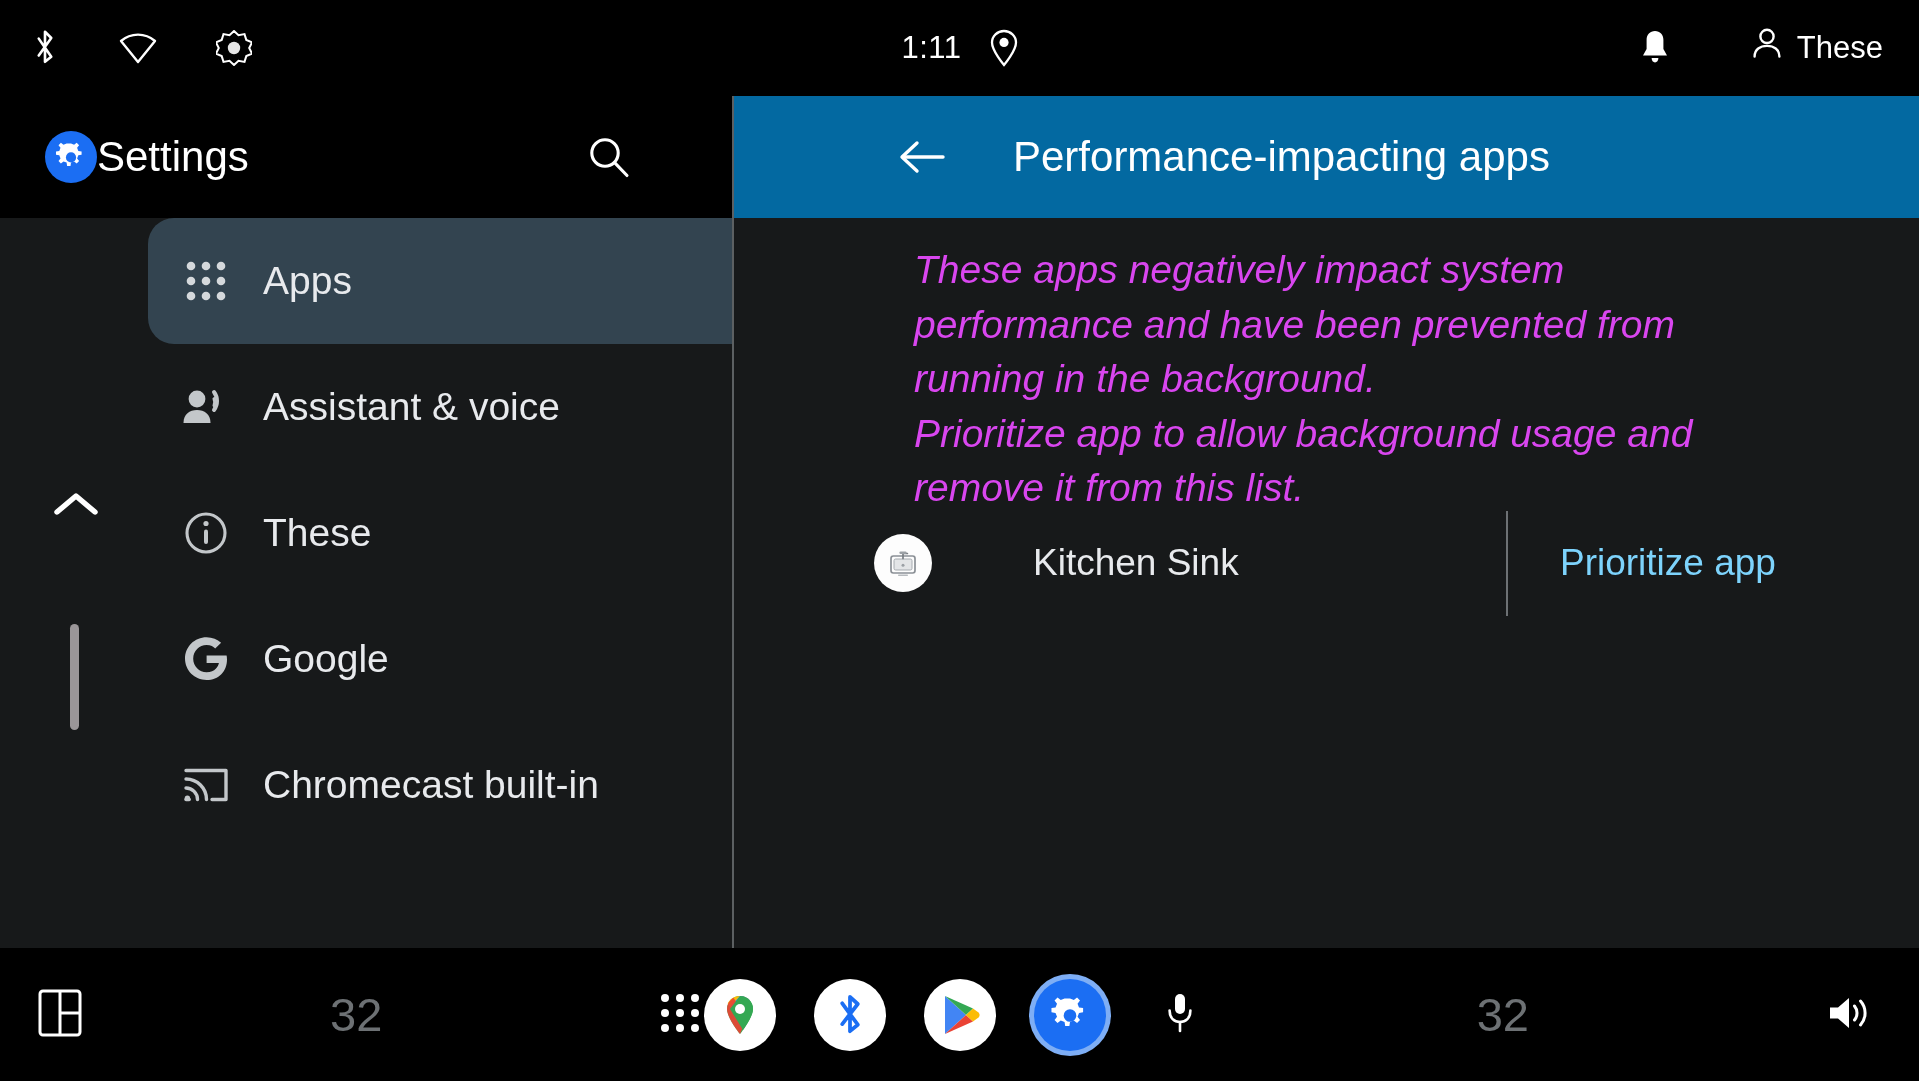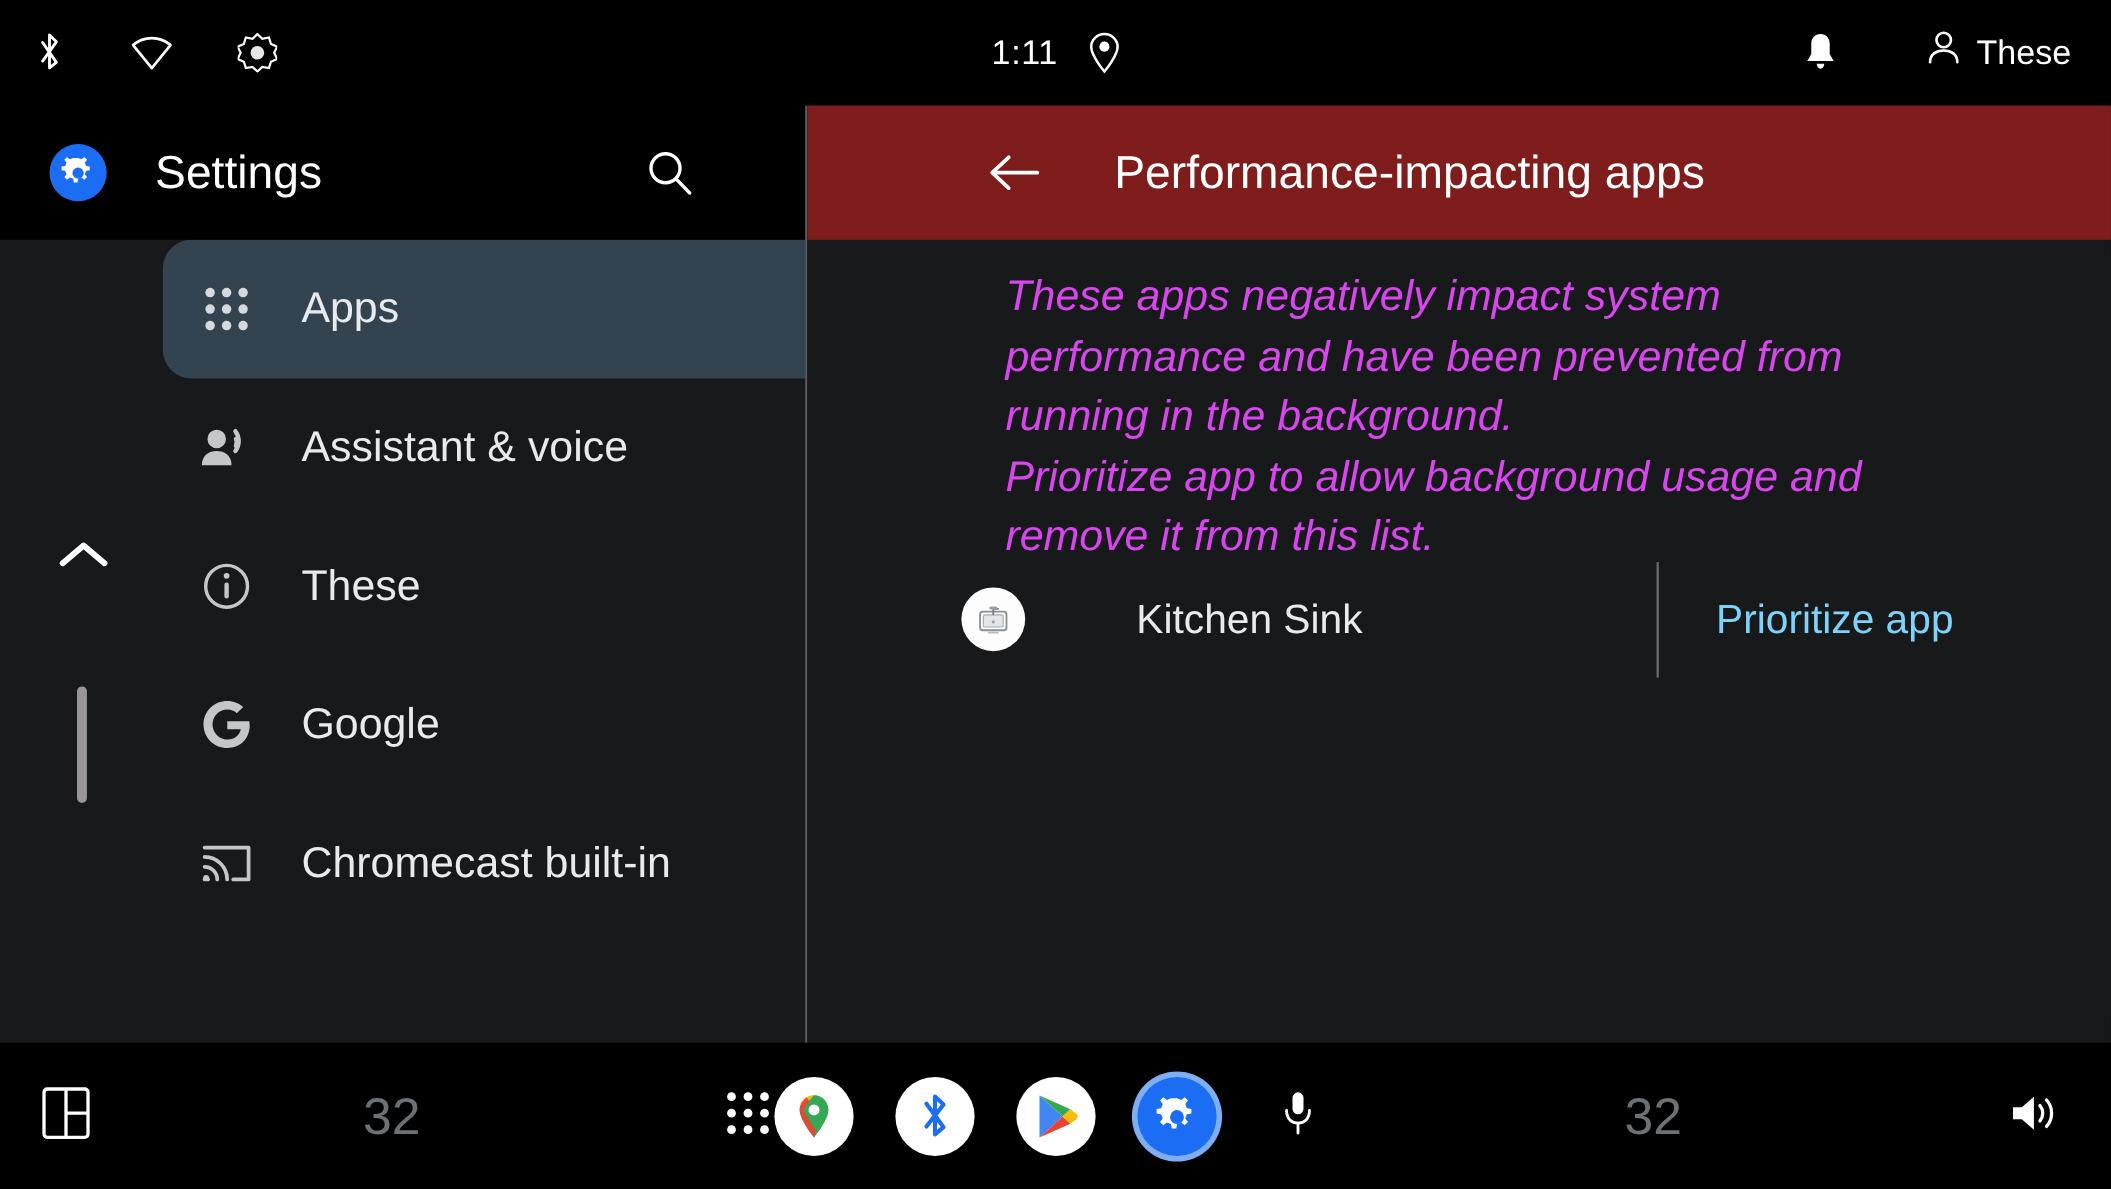--- a/index.html
+++ b/index.html
@@ -34,21 +34,21 @@
     background:#000;
   }
   .sidebar-header{
     position:absolute; left:0; top:0; width:732px; height:122px;
     display:flex; align-items:center; background:#000;
   }
   .gear-badge{
     margin-left:45px; width:52px; height:52px; border-radius:50%;
     background:#1b6ef3; display:flex; align-items:center; justify-content:center;
   }
-  .settings-title{ margin-left:44px; color:#fff; font-size:42px; }
+  .settings-title{ color:#fff; font-size:42px; }
   .search-btn{
     position:absolute; right:95px; top:50%; transform:translateY(-50%);
     width:56px; height:56px; display:flex; align-items:center; justify-content:center;
     cursor:pointer;
   }
   .sidebar-body{
     position:absolute; left:0; top:122px; width:732px; height:730px;
     background:#17191a; overflow:hidden;
   }
   .chevron-up{ position:absolute; left:53px; top:272px; cursor:pointer;}
@@ -57,30 +57,30 @@
     position:absolute; left:70px; top:406px; width:9px; height:106px;
     border-radius:5px; background:#9a9698; cursor:pointer;
   }
   .nav-list{ position:absolute; left:148px; top:0; width:584px; }
   .nav-item{
     height:126px; display:flex; align-items:center; padding-left:30px;
     border-radius:26px 0 0 26px; cursor:pointer;
   }
   .nav-item.selected{ background:#334450; }
   .nav-icon{ width:56px; display:flex; align-items:center; justify-content:center; }
-  .nav-label{ margin-left:40px; color:#e8eaed; font-size:39px; white-space:nowrap; }
+  .nav-label{ margin-left:29px; color:#e8eaed; font-size:39px; white-space:nowrap; }
 
   
   .detail{
     position:absolute; left:734px; top:96px; width:1185px; height:852px;
     background:#17191a;
   }
   .detail-header{
     position:absolute; left:0; top:0; width:1185px; height:122px;
-    display:flex; align-items:center; background:#7f1d1d;
+    display:flex; align-items:center; background:#0369a1;
   }
   .back-btn{ margin-left:160px; width:56px; height:56px; display:flex; align-items:center; justify-content:center; cursor:pointer;}
   .detail-title{ margin-left:63px; color:#fff; font-size:42px; }
   .detail-body{ position:absolute; left:0; top:122px; width:1185px; height:730px; }
   .desc{
     position:absolute; left:180px; top:25px; width:780px;
     color:#d946ef; font-size:39px; line-height:1.40;font-style:italic;
   }
   .app-row{
     position:absolute; left:140px; top:290px; width:900px; height:110px;

